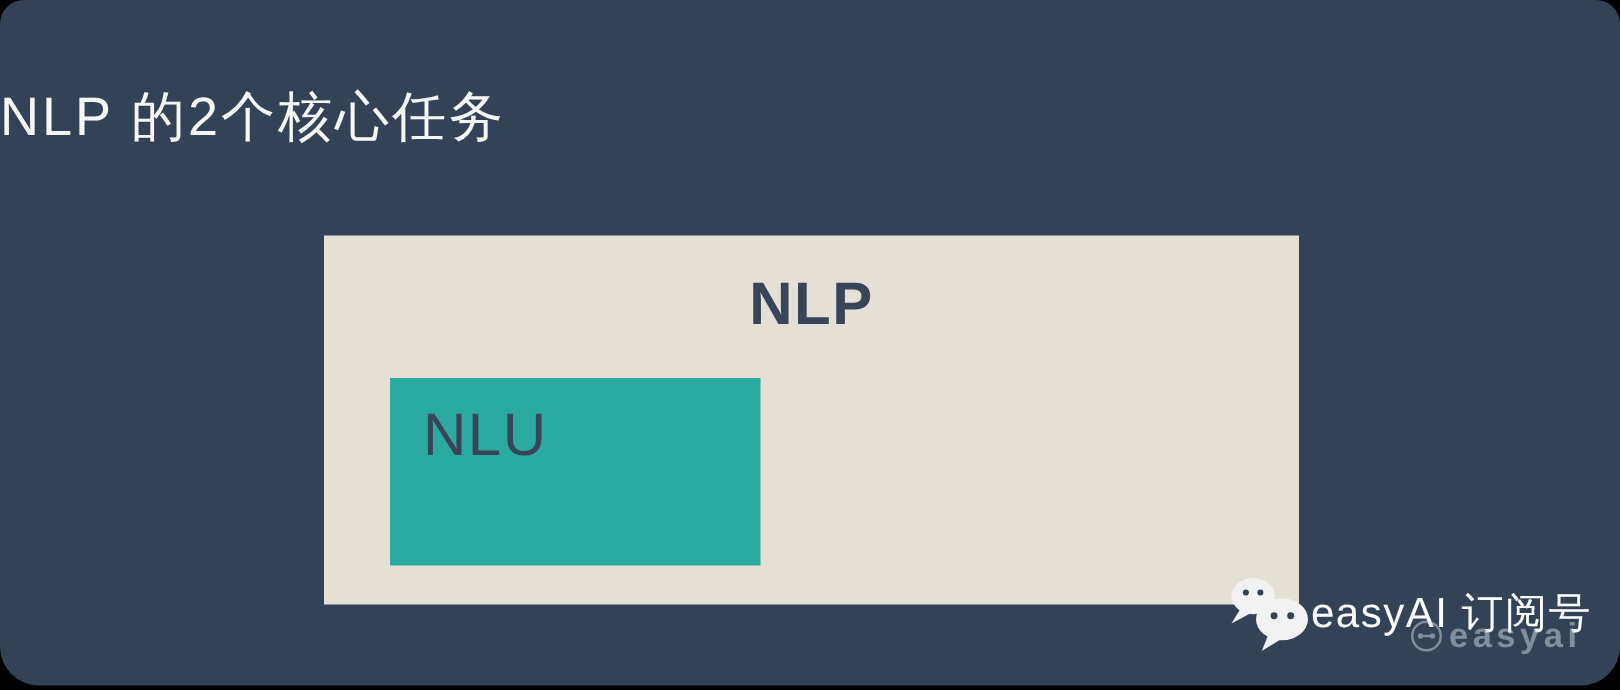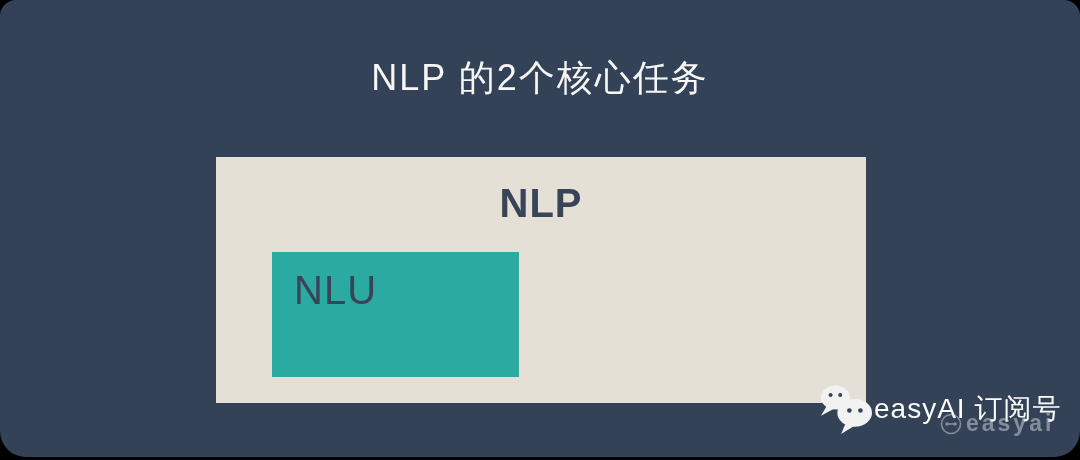--- a/index.html
+++ b/index.html
@@ -17,21 +17,20 @@
     height: 457px;
     background: #344258;
     border-radius: 16px 16px 26px 26px;
     overflow: hidden;
   }
   .title {
     position: absolute;
     top: 54px;
     left: 0;
     width: 100%;
-    text-align: center;
     color: #f6f6f4;
     font-size: 36px;
     letter-spacing: 2px;
     font-weight: 400;
   }
   .nlp-container {
     position: absolute;
     left: 216px;
     top: 157px;
     width: 650px;
@@ -44,21 +43,21 @@
     left: 0;
     width: 100%;
     text-align: center;
     color: #3a4459;
     font-size: 40px;
     letter-spacing: 1px;
     font-weight: bold;
   }
   .sub-row {
     position: absolute;
-    left: 56px;
+    left: 44px;
     top: 95px;
     width: 562px;
     height: 125px;
     display: flex;
     justify-content: space-between;
   }
   .sub-box {
     width: 247px;
     height: 125px;
     background: #2aaaa0;

